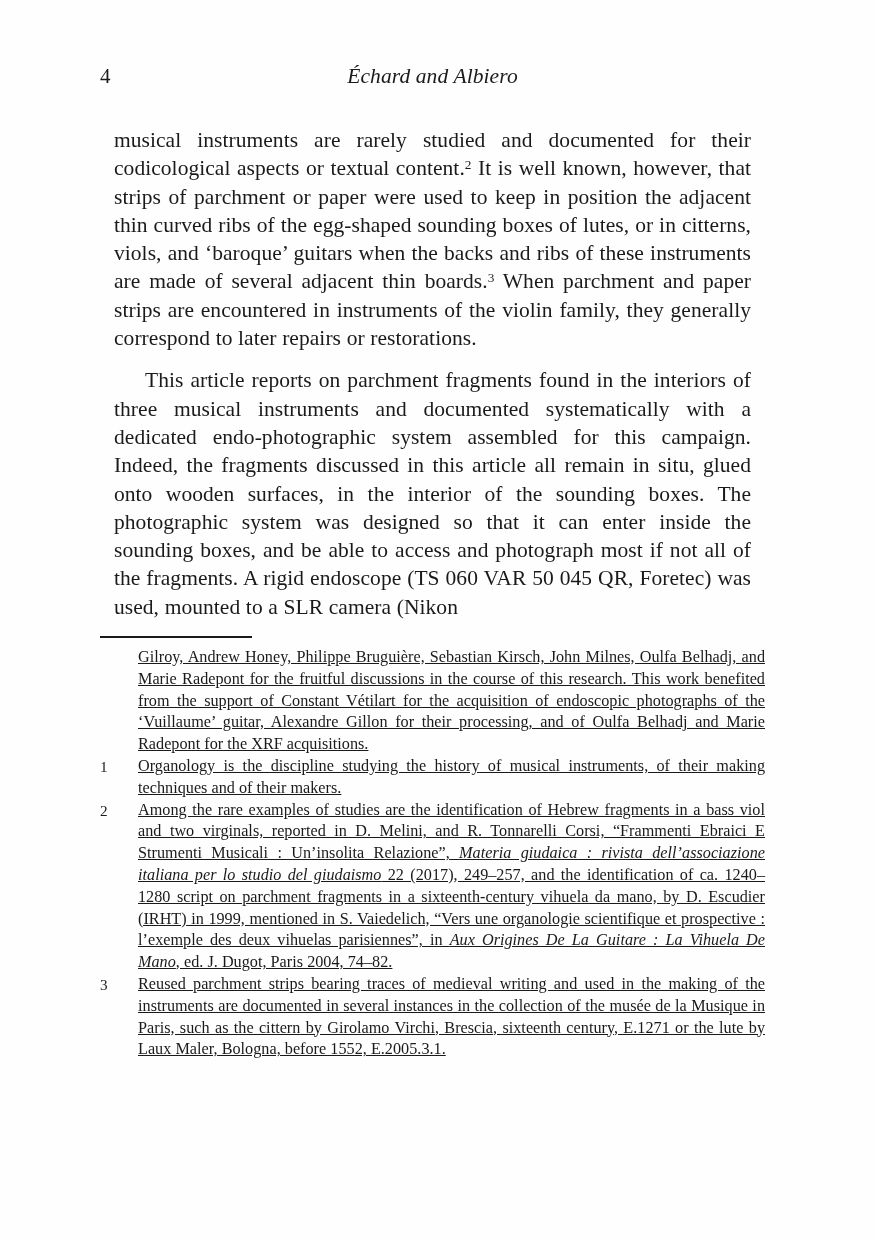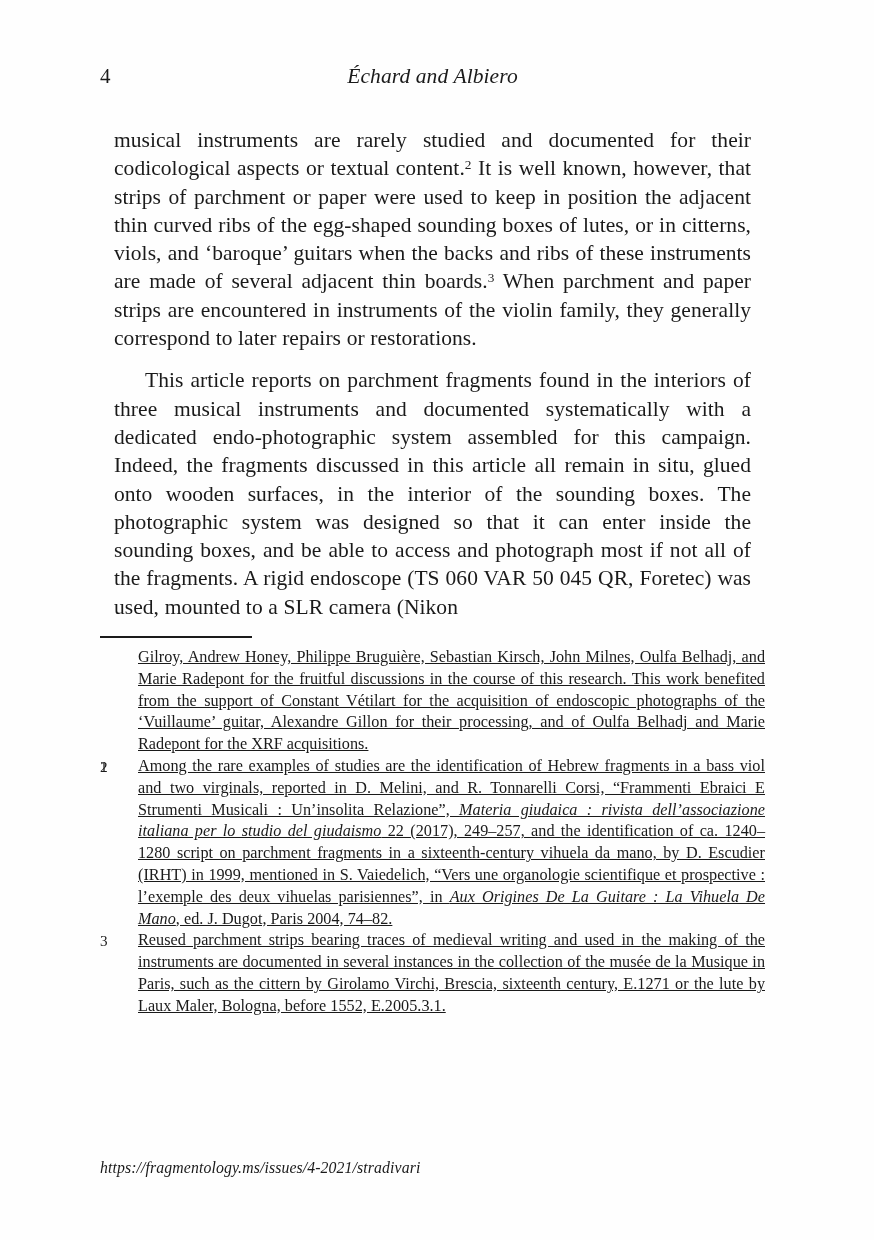--- a/index.html
+++ b/index.html
@@ -132,21 +132,20 @@
         <p class="body"><span>musical instruments are rarely studied and documented for their codicological aspects or textual content.</span><sup>2</sup><span> It is well known, however, that strips of parchment or paper were used to keep in position the adjacent thin curved ribs of the egg-shaped sounding boxes of lutes, or in citterns, viols, and ‘baroque’ guitars when the backs and ribs of these instruments are made of several adjacent thin boards.</span><sup>3</sup><span> When parchment and paper strips are encountered in instruments of the violin family, they generally correspond to later repairs or restorations.</span></p>
         <p class="body indent"><span>This article reports on parchment fragments found in the interiors of three musical instruments and documented systematically with a dedicated endo-photographic system assembled for this campaign. Indeed, the fragments discussed in this article all remain in situ, glued onto wooden surfaces, in the interior of the sounding boxes. The photographic system was designed so that it can enter inside the sounding boxes, and be able to access and photograph most if not all of the fragments. A rigid endoscope (TS 060 VAR 50 045 QR, Foretec) was used, mounted to a SLR camera (Nikon</span></p>
       </div>
 
   </div>
 
   <div class="fn-area">
     <div class="fn-rule"></div>
     <div id="footnote-list">
         <div class="fn"><span class="fn-num"></span><span>Gilroy, Andrew Honey, Philippe Bruguière, Sebastian Kirsch, John Milnes, Oulfa Belhadj, and Marie Radepont for the fruitful discussions in the course of this research. This work benefited from the support of Constant Vétilart for the acquisition of endoscopic photographs of the ‘Vuillaume’ guitar, Alexandre Gillon for their processing, and of Oulfa Belhadj and Marie Radepont for the XRF acquisitions.</span></div>
-        <div class="fn"><span class="fn-num">1</span></div>
+        <div class="fn"><span class="fn-num">1</span><span>Organology is the discipline studying the history of musical instruments, of their making techniques and of their makers.</span></div>
         <div class="fn"><span class="fn-num">2</span><span>Among the rare examples of studies are the identification of Hebrew fragments in a bass viol and two virginals, reported in D. Melini, and R. Tonnarelli Corsi, “Frammenti Ebraici E Strumenti Musicali : Un’insolita Relazione”, </span><i>Materia giudaica : rivista dell’associazione italiana per lo studio del giudaismo</i><span> 22 (2017), 249–257, and the identification of ca. 1240–1280 script on parchment fragments in a sixteenth-century vihuela da mano, by D. Escudier (IRHT) in 1999, mentioned in S. Vaiedelich, “Vers une organologie scientifique et prospective : l’exemple des deux vihuelas parisiennes”, in </span><i>Aux Origines De La Guitare : La Vihuela De Mano</i><span>, ed. J. Dugot, Paris 2004, 74–82.</span></div>
         <div class="fn"><span class="fn-num">3</span><span>Reused parchment strips bearing traces of medieval writing and used in the making of the instruments are documented in several instances in the collection of the musée de la Musique in Paris, such as the cittern by Girolamo Virchi, Brescia, sixteenth century, E.1271 or the lute by Laux Maler, Bologna, before 1552, E.2005.3.1.</span></div>
       </div>
   </div>
 
-  <div class="footer">https://fragmentology.ms/issues/4-2021/stradivari</div>
 
 </div>
 
 </body></html>

